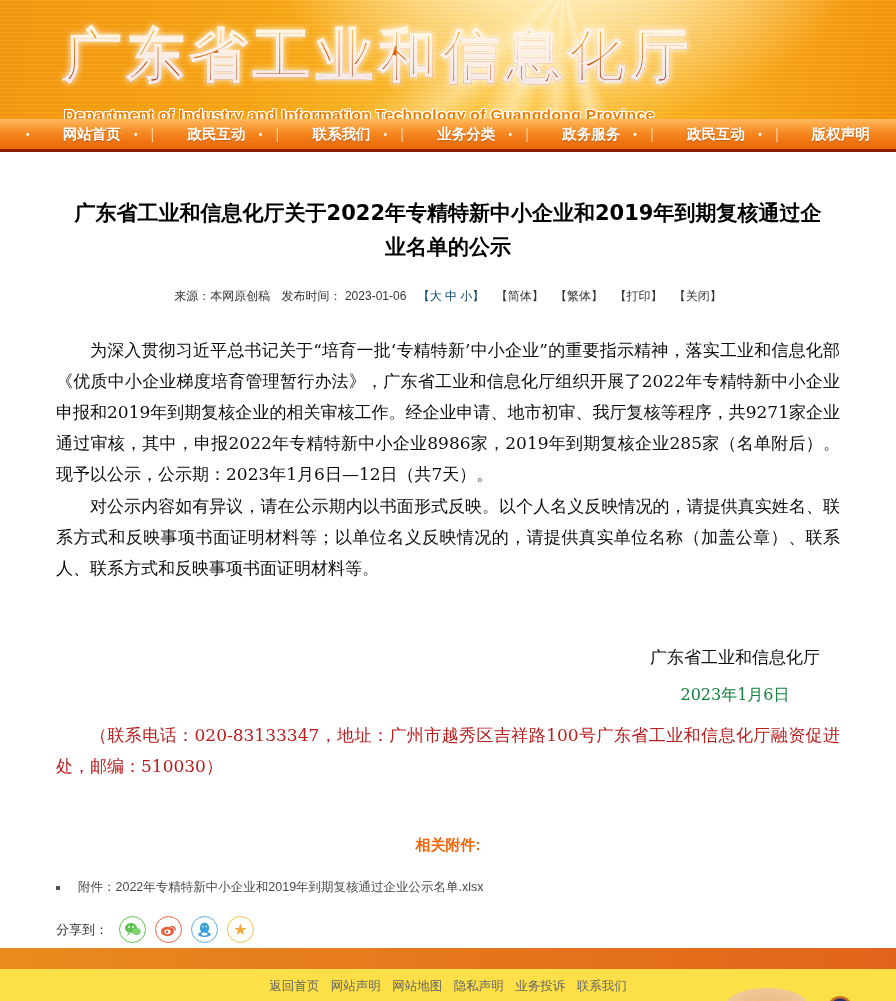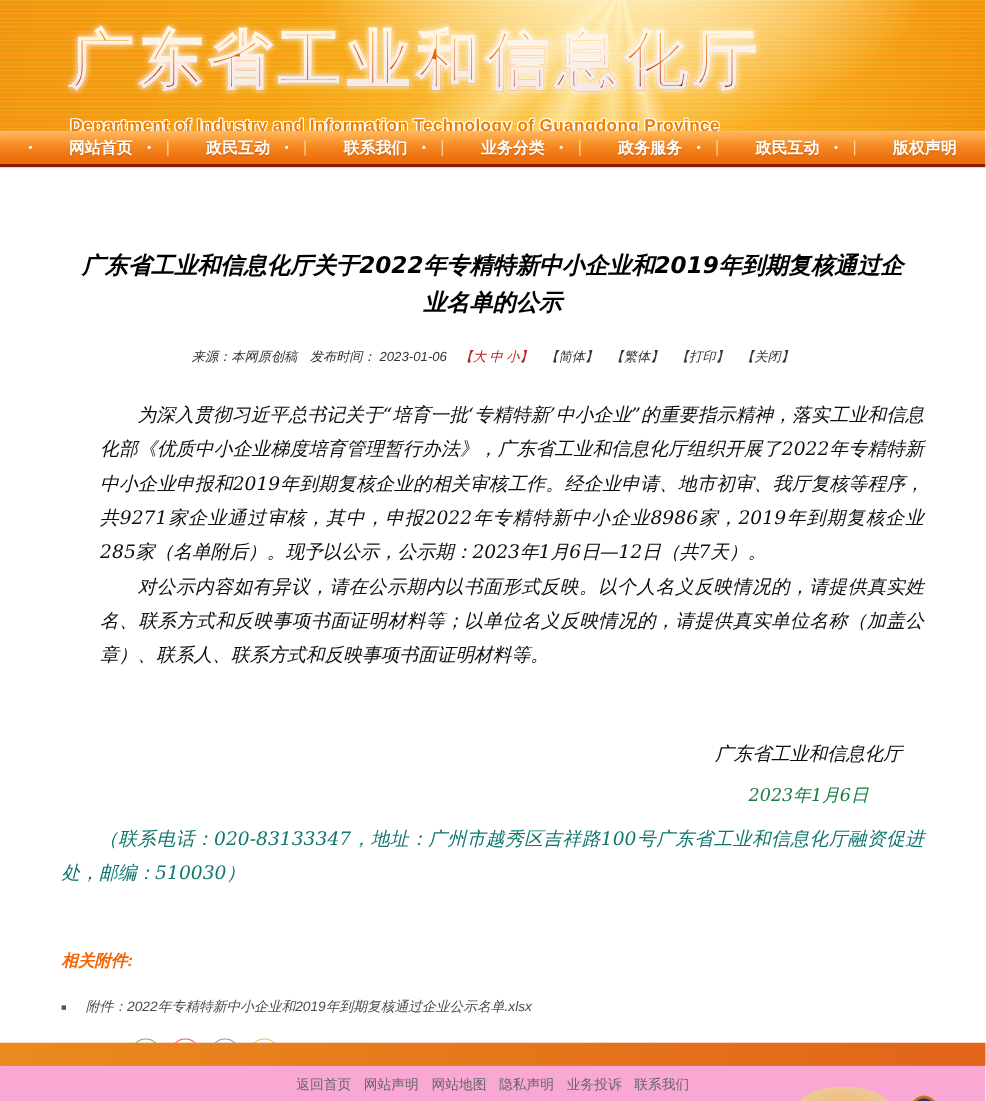--- a/index.html
+++ b/index.html
@@ -67,73 +67,73 @@
     display:flex; align-items:center;
     padding:0 26px;
     font-size:14.5px; font-weight:bold; color:#ffffff;
     justify-content:space-between;
   }
   .nav .item { cursor:pointer; text-shadow:0 1px 1px rgba(150,60,0,.5); white-space:nowrap;margin-left:20px; }
   .nav .dot  { font-size:10px; color:#ffffff; opacity:.95; }
   .nav .pipe { color:#ffd9a8; font-weight:normal; opacity:.9; }
 
   
-  .content { width:784px; margin:0 auto; padding-top:72px;font-style:italic; }
+  .content { width:784px; margin:0 auto; padding-top:44px; }
   .article-title {
     width:748px; margin:0 auto;
     text-align:center;
     font-size:21px; font-weight:bold; color:#000;
     line-height:1.62;
     font-family:"DejaVu Sans","Liberation Sans",sans-serif;
   }
   .meta {
     margin-top:24px; text-align:center;
     font-size:12px; color:#333;
   }
   .meta span { margin:0 4px; }
-  .meta .dim { color:#b91c1c; }
+  .meta .dim { color:#0c4a6e; }
   .meta .btn { cursor:pointer; }
 
   .body-text { margin-top:30px; font-size:17px; color:#0d0d0d; line-height:1.83;
-    text-align:justify; font-family:"DejaVu Serif","Liberation Serif",serif;margin-left:35px; }
+    text-align:justify; font-family:"DejaVu Serif","Liberation Serif",serif; }
   .body-text p { text-indent:2em; }
   .attachment-line { margin-top:22px; text-indent:2em; font-size:17px; color:#0d0d0d;
     font-family:"DejaVu Serif","Liberation Serif",serif; }
 
   .sign-block { margin-top:62px; text-align:right; padding-right:20px; }
   .sign-inner { display:inline-block; text-align:center;
     font-family:"DejaVu Serif","Liberation Serif",serif; }
   .signer { font-size:17px; color:#0d0d0d; }
   .sign-date { margin-top:16px; font-size:16px; color:#15803d; }
 
-  .contact { margin-top:14px; font-size:17px; color:#0f766e; line-height:1.83;
+  .contact { margin-top:14px; font-size:17px; color:#b91c1c; line-height:1.83;
     text-indent:2em; text-align:justify;
     font-family:"DejaVu Serif","Liberation Serif",serif; }
 
   
   .attach-section { margin-top:54px; }
-  .attach-heading { color:#f3660a; font-size:15px; font-weight:bold; }
+  .attach-heading { color:#f3660a; font-size:15px; font-weight:bold;text-align:center; }
   .attach-item { margin-top:24px; font-size:12.5px; color:#4a4a4a; display:flex; align-items:center;gap:12px; }
   .attach-item .bullet { width:4px; height:4px; background:#555; margin-right:6px; flex:0 0 auto; }
   .attach-item a { color:#4a4a4a; text-decoration:none; cursor:pointer; }
 
   
   .share-row { margin-top:20px; display:flex; align-items:center; gap:9px; }
   .share-label { font-size:13px; color:#333; margin-right:2px; }
   .share-icon { width:27px; height:27px; border-radius:50%; background:#fff;
     display:flex; align-items:center; justify-content:center; cursor:pointer; }
   .share-icon svg { display:block; }
   .ic-wechat { border:1.5px solid #60c24e; }
   .ic-weibo  { border:1.5px solid #ec6141; }
   .ic-qq     { border:1.5px solid #56aee0; }
   .ic-qzone  { border:1.5px solid #f2c14e; }
   .ic-qzone .star { font-size:16px; color:#f2a93b; line-height:1; }
 
   
-  .footer { position:absolute; left:0; right:0; bottom:0; height:53px; background:#f9a8d4; }
+  .footer { position:absolute; left:0; right:0; bottom:0; height:53px; background:#fde047; }
   .footer-bar { height:21px; background:linear-gradient(90deg,#ea8a1e 0%, #e1641a 100%); }
   .footer-links { margin-top:9px; text-align:center; font-size:12.5px; color:#666; }
   .footer-links a { color:#666; text-decoration:none; margin:0 4px; cursor:pointer; }
 
   
   .mascot-head { position:absolute; bottom:-19px; left:727px; width:80px; height:32px;
     border-radius:50%;
     background:radial-gradient(ellipse at 50% 70%, #e2572a 0 28%, #f0bc86 30%, #eec896 70%);
     z-index:5; }
   .mascot-hat { position:absolute; bottom:-9px; left:827px; width:26px; height:14px;

